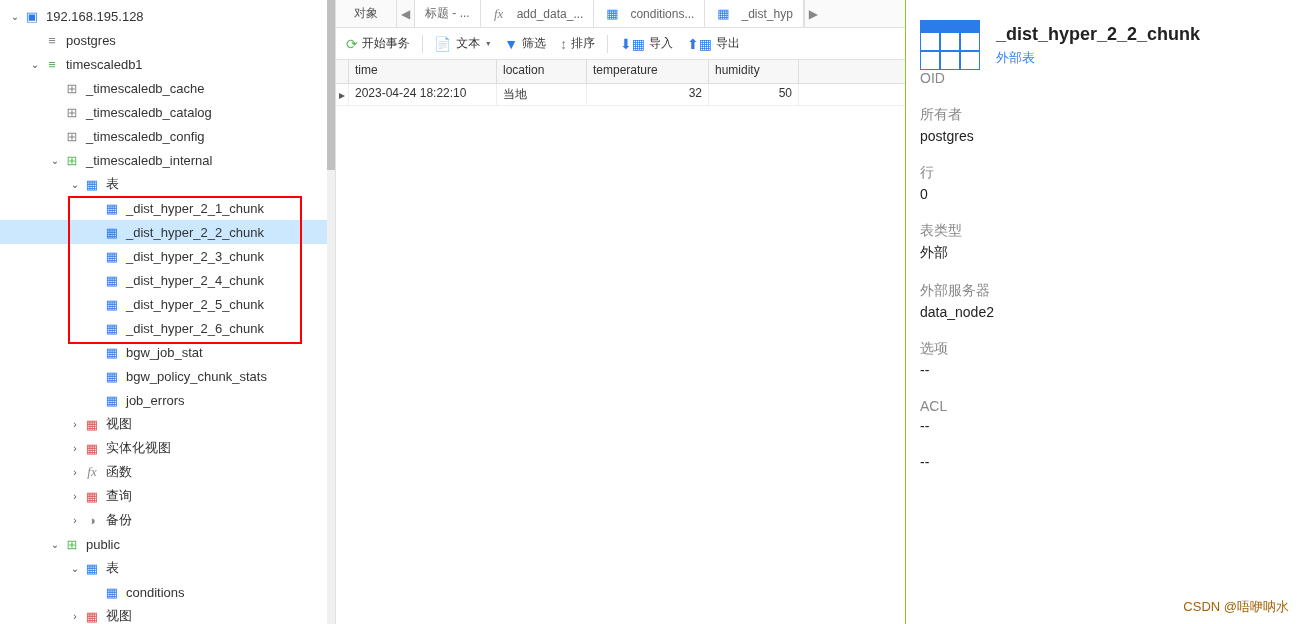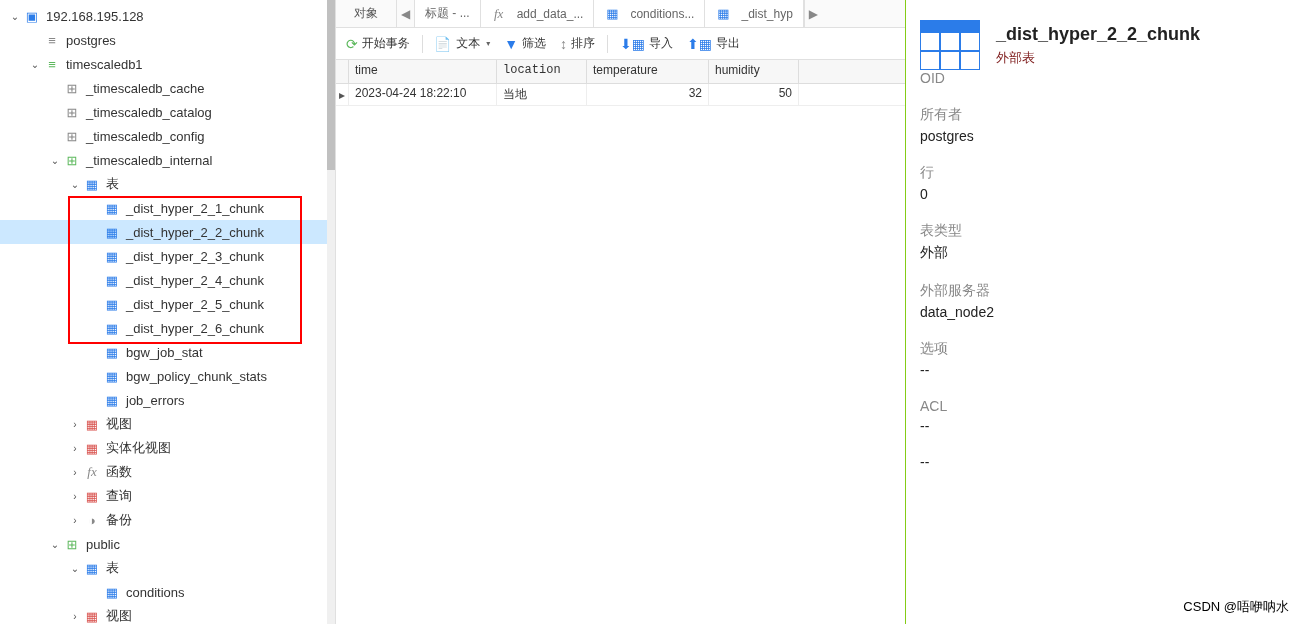--- a/index.html
+++ b/index.html
@@ -36,33 +36,33 @@
 .tb-sep { width: 1px; height: 18px; background: #ddd; margin: 0 4px; }
 .tb-icon { font-size: 14px; }
 .dropdown-arrow { font-size: 8px; color: #666; margin-left: 2px; }
 .grid { flex: 1; background: #fff; }
 .grid-header { display: flex; height: 24px; background: #f7f7f7; border-bottom: 1px solid #ddd; }
 .grid-header .cell { border-right: 1px solid #ddd; padding: 3px 6px; font-size: 12px; color: #333; }
 .grid-row { display: flex; height: 22px; border-bottom: 1px solid #eee; }
 .grid-row .cell { border-right: 1px solid #eee; padding: 2px 6px; font-size: 12px; }
 .col-indicator { width: 12px; display: flex; align-items: center; justify-content: center; color: #555; font-size: 10px; }
 .col-time { width: 148px; }
-.col-loc { width: 90px; font-family: Liberation Mono, monospace; }
+.col-loc { width: 90px; }
 .col-temp { width: 122px; text-align: right; }
 .col-hum { width: 90px; text-align: right; }
 .inspector { width: 395px; padding: 20px 14px; }
 .insp-header { display: flex; align-items: center; gap: 16px; }
 .insp-icon { width: 60px; height: 50px; }
 .insp-title { font-size: 18px; font-weight: bold; color: #222; }
-.insp-subtitle { font-size: 13px; color: #7f1d1d; margin-top: 4px; }
+.insp-subtitle { font-size: 13px; color: #3b82f6; margin-top: 4px; }
 .insp-props { }
 .insp-prop { margin-bottom: 20px; }
 .insp-label { font-size: 14px; color: #888; margin-bottom: 4px; }
 .insp-value { font-size: 14px; color: #222; }
-.watermark { position: fixed; right: 12px; bottom: 8px; color: #000000; font-size: 13px; }
+.watermark { position: fixed; right: 12px; bottom: 8px; color: #a16207; font-size: 13px; }
 </style>
 </head>
 <body>
 
 <div class="sidebar">
   <div class="tree">
     <div class="tree-row" style="padding-left:8px">
       <span class="chevron">⌄</span>
       <span class="icon icon-server">▣</span>
       <span>192.168.195.128</span>

